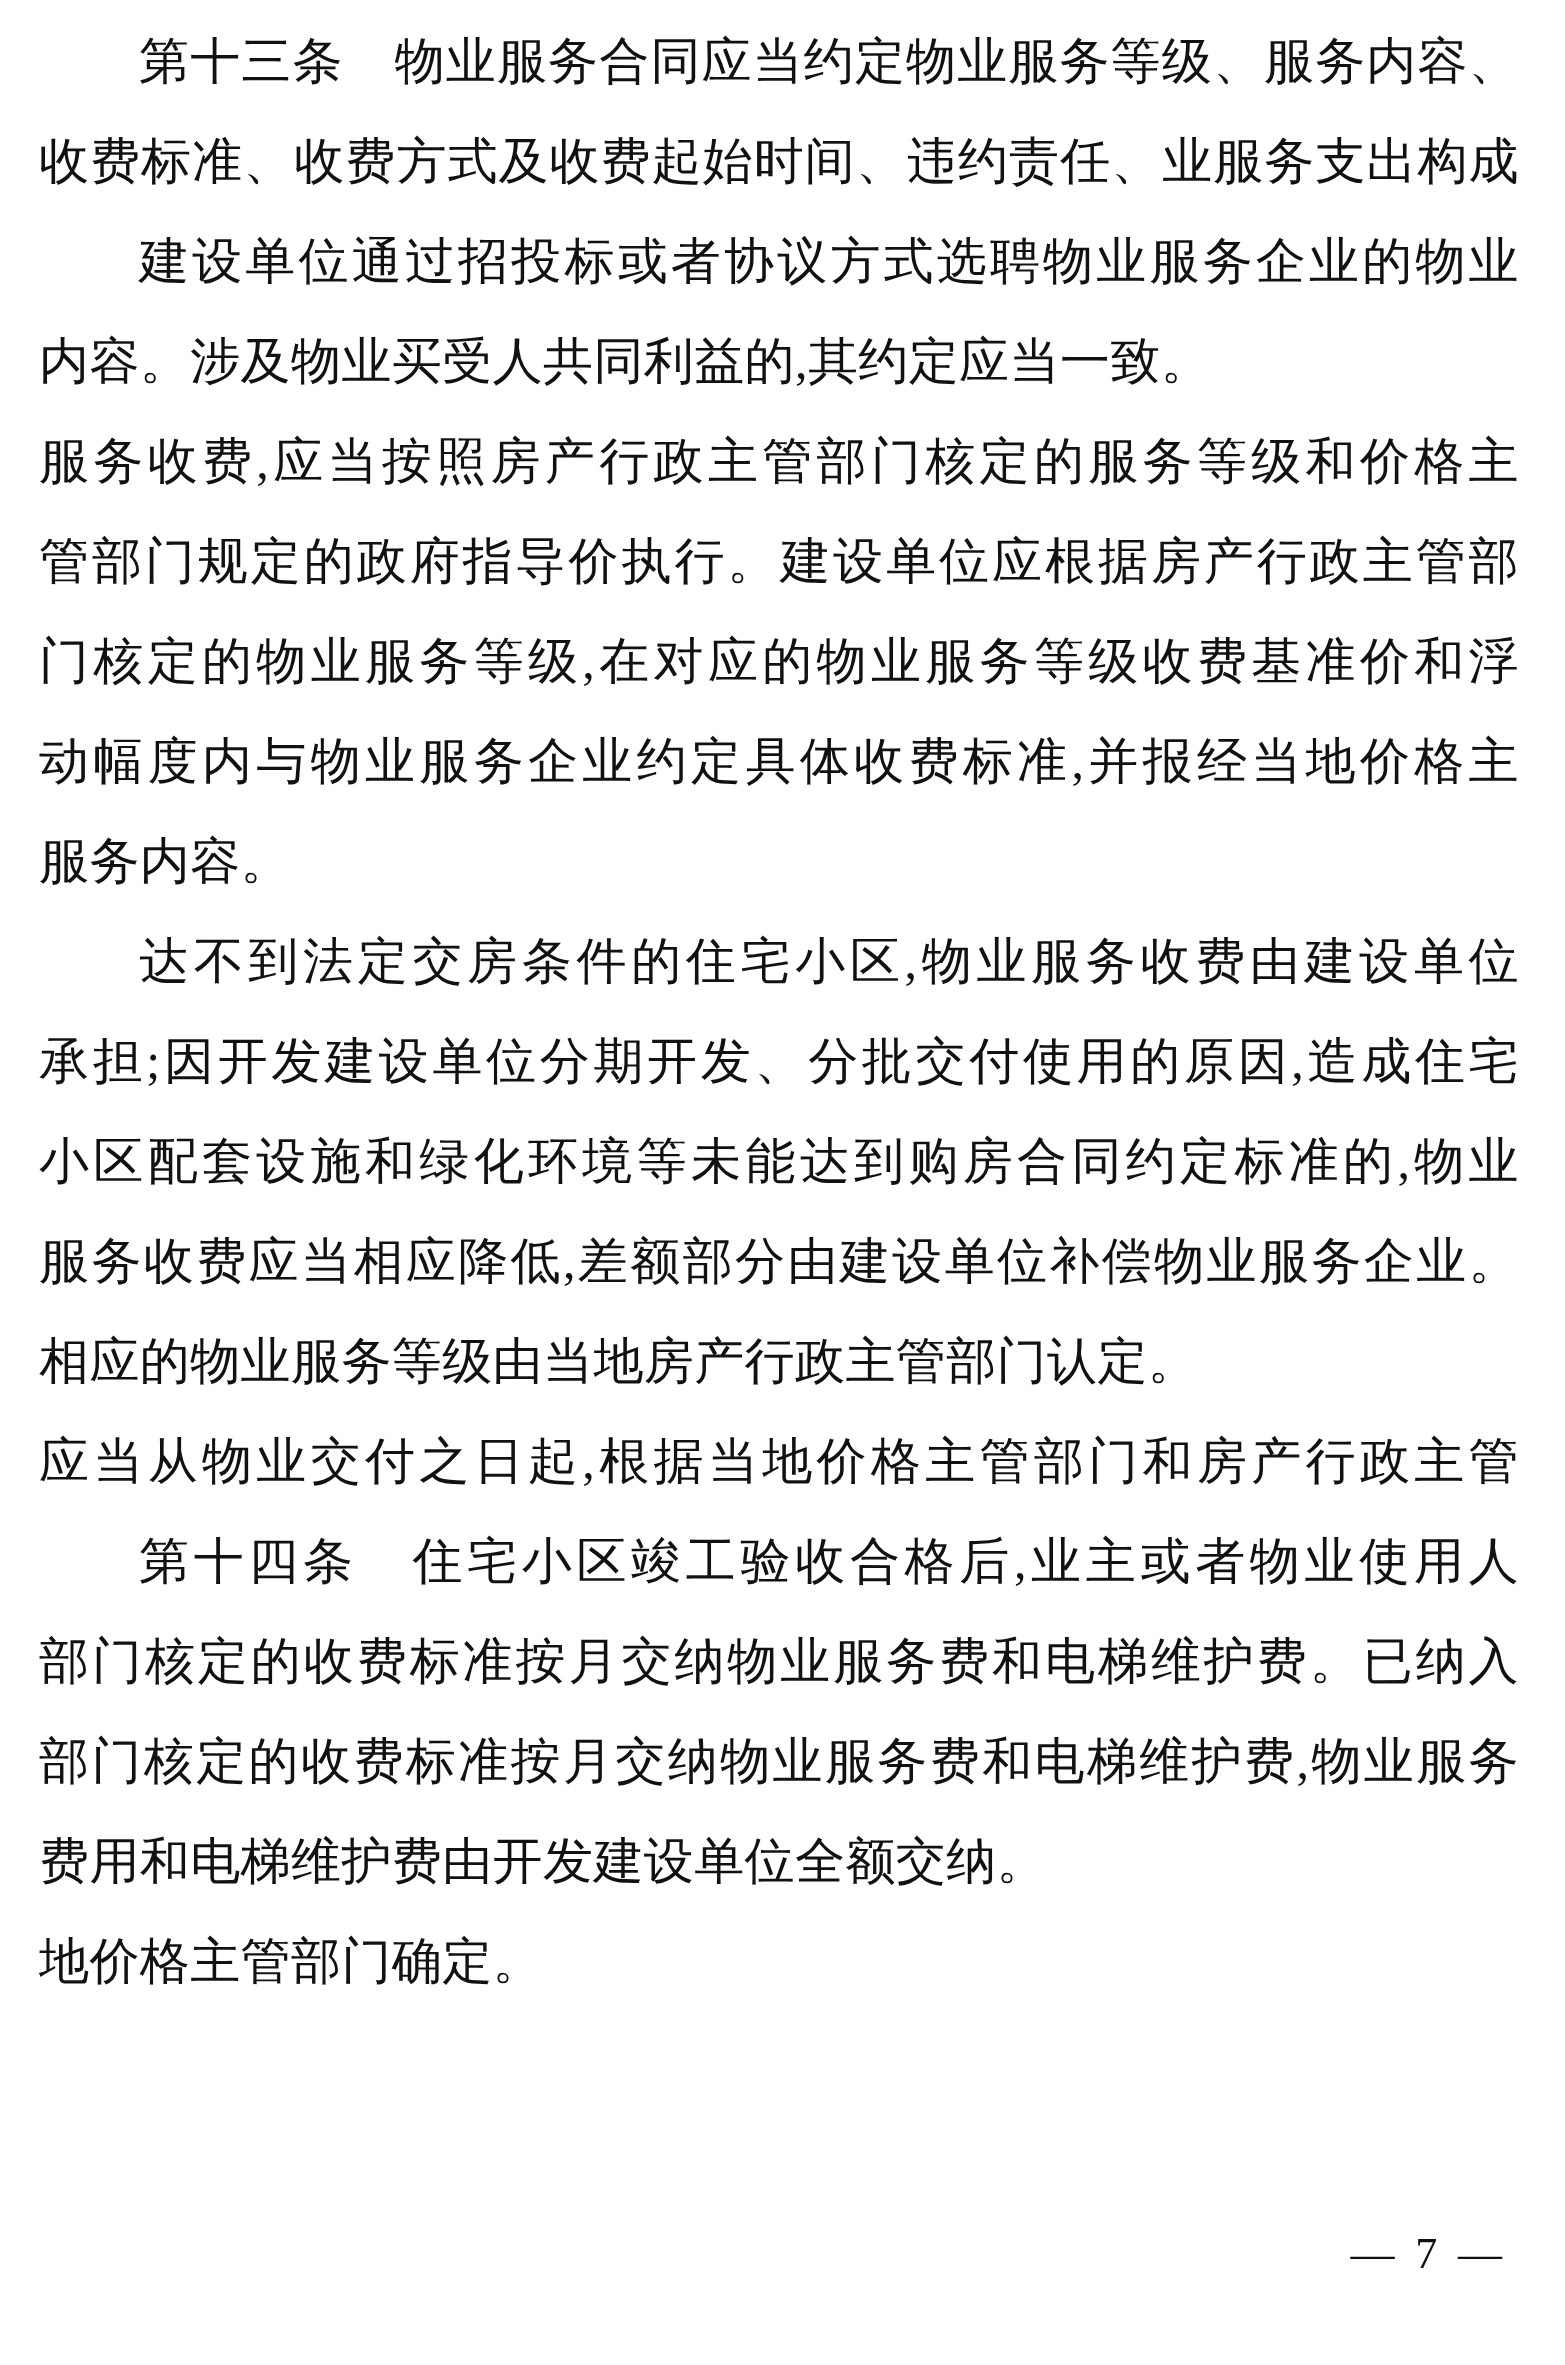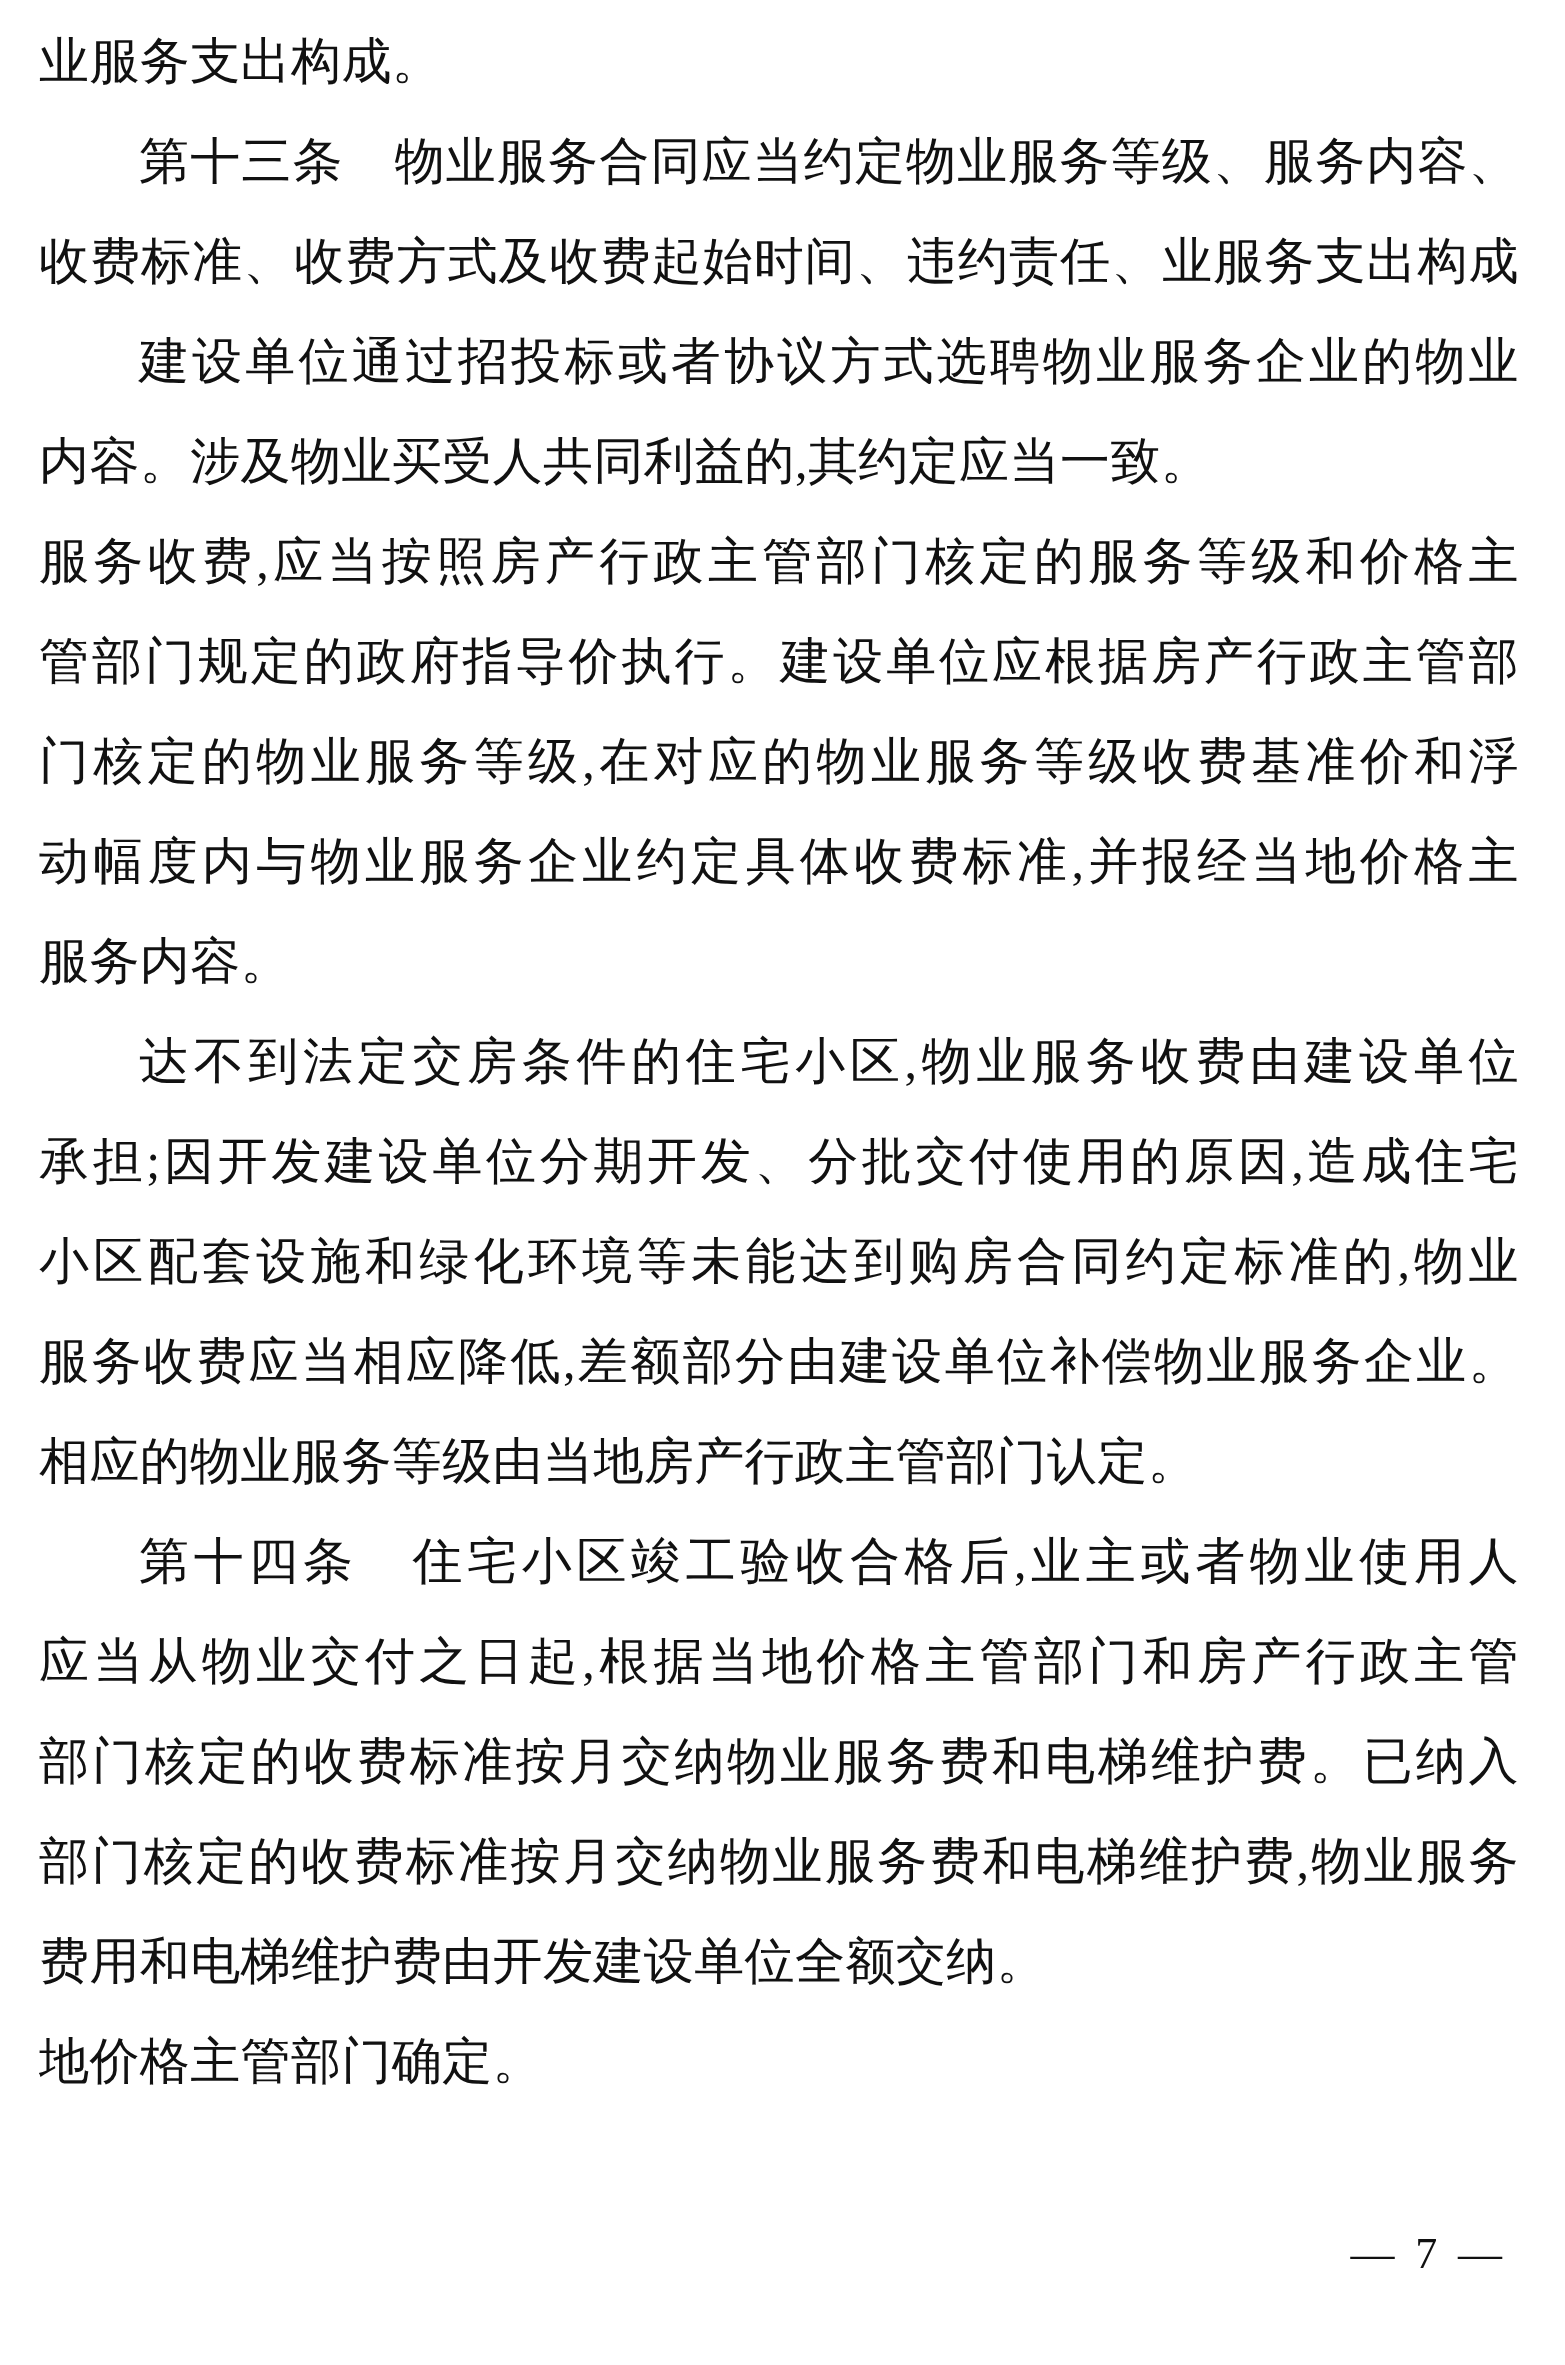--- a/index.html
+++ b/index.html
@@ -50,37 +50,36 @@
     letter-spacing: 4.9px;
     color: #111111;
     font-family: "Liberation Serif", "DejaVu Serif", serif;
   }
 </style>
 </head>
 <body>
 
 <div class="page">
   <div class="content">
-    <div class="line end">业服务支出构成。</div>
     <div class="line indent">第十三条　物业服务合同应当约定物业服务等级、服务内容、</div>
     <div class="line">收费标准、收费方式及收费起始时间、违约责任、业服务支出构成</div>
     <div class="line indent">建设单位通过招投标或者协议方式选聘物业服务企业的物业</div>
     <div class="line end">内容。涉及物业买受人共同利益的,其约定应当一致。</div>
     <div class="line">服务收费,应当按照房产行政主管部门核定的服务等级和价格主</div>
     <div class="line">管部门规定的政府指导价执行。建设单位应根据房产行政主管部</div>
     <div class="line">门核定的物业服务等级,在对应的物业服务等级收费基准价和浮</div>
     <div class="line">动幅度内与物业服务企业约定具体收费标准,并报经当地价格主</div>
     <div class="line end">服务内容。</div>
     <div class="line indent">达不到法定交房条件的住宅小区,物业服务收费由建设单位</div>
     <div class="line">承担;因开发建设单位分期开发、分批交付使用的原因,造成住宅</div>
     <div class="line">小区配套设施和绿化环境等未能达到购房合同约定标准的,物业</div>
     <div class="line">服务收费应当相应降低,差额部分由建设单位补偿物业服务企业。</div>
     <div class="line end">相应的物业服务等级由当地房产行政主管部门认定。</div>
+    <div class="line">应当从物业交付之日起,根据当地价格主管部门和房产行政主管</div>
     <div class="line indent">第十四条　住宅小区竣工验收合格后,业主或者物业使用人</div>
-    <div class="line">应当从物业交付之日起,根据当地价格主管部门和房产行政主管</div>
     <div class="line">部门核定的收费标准按月交纳物业服务费和电梯维护费。已纳入</div>
     <div class="line">部门核定的收费标准按月交纳物业服务费和电梯维护费,物业服务</div>
     <div class="line end">费用和电梯维护费由开发建设单位全额交纳。</div>
     <div class="line end">地价格主管部门确定。</div>
   </div>
   <div class="page-number">— 7 —</div>
 </div>
 
 
 </body></html>

